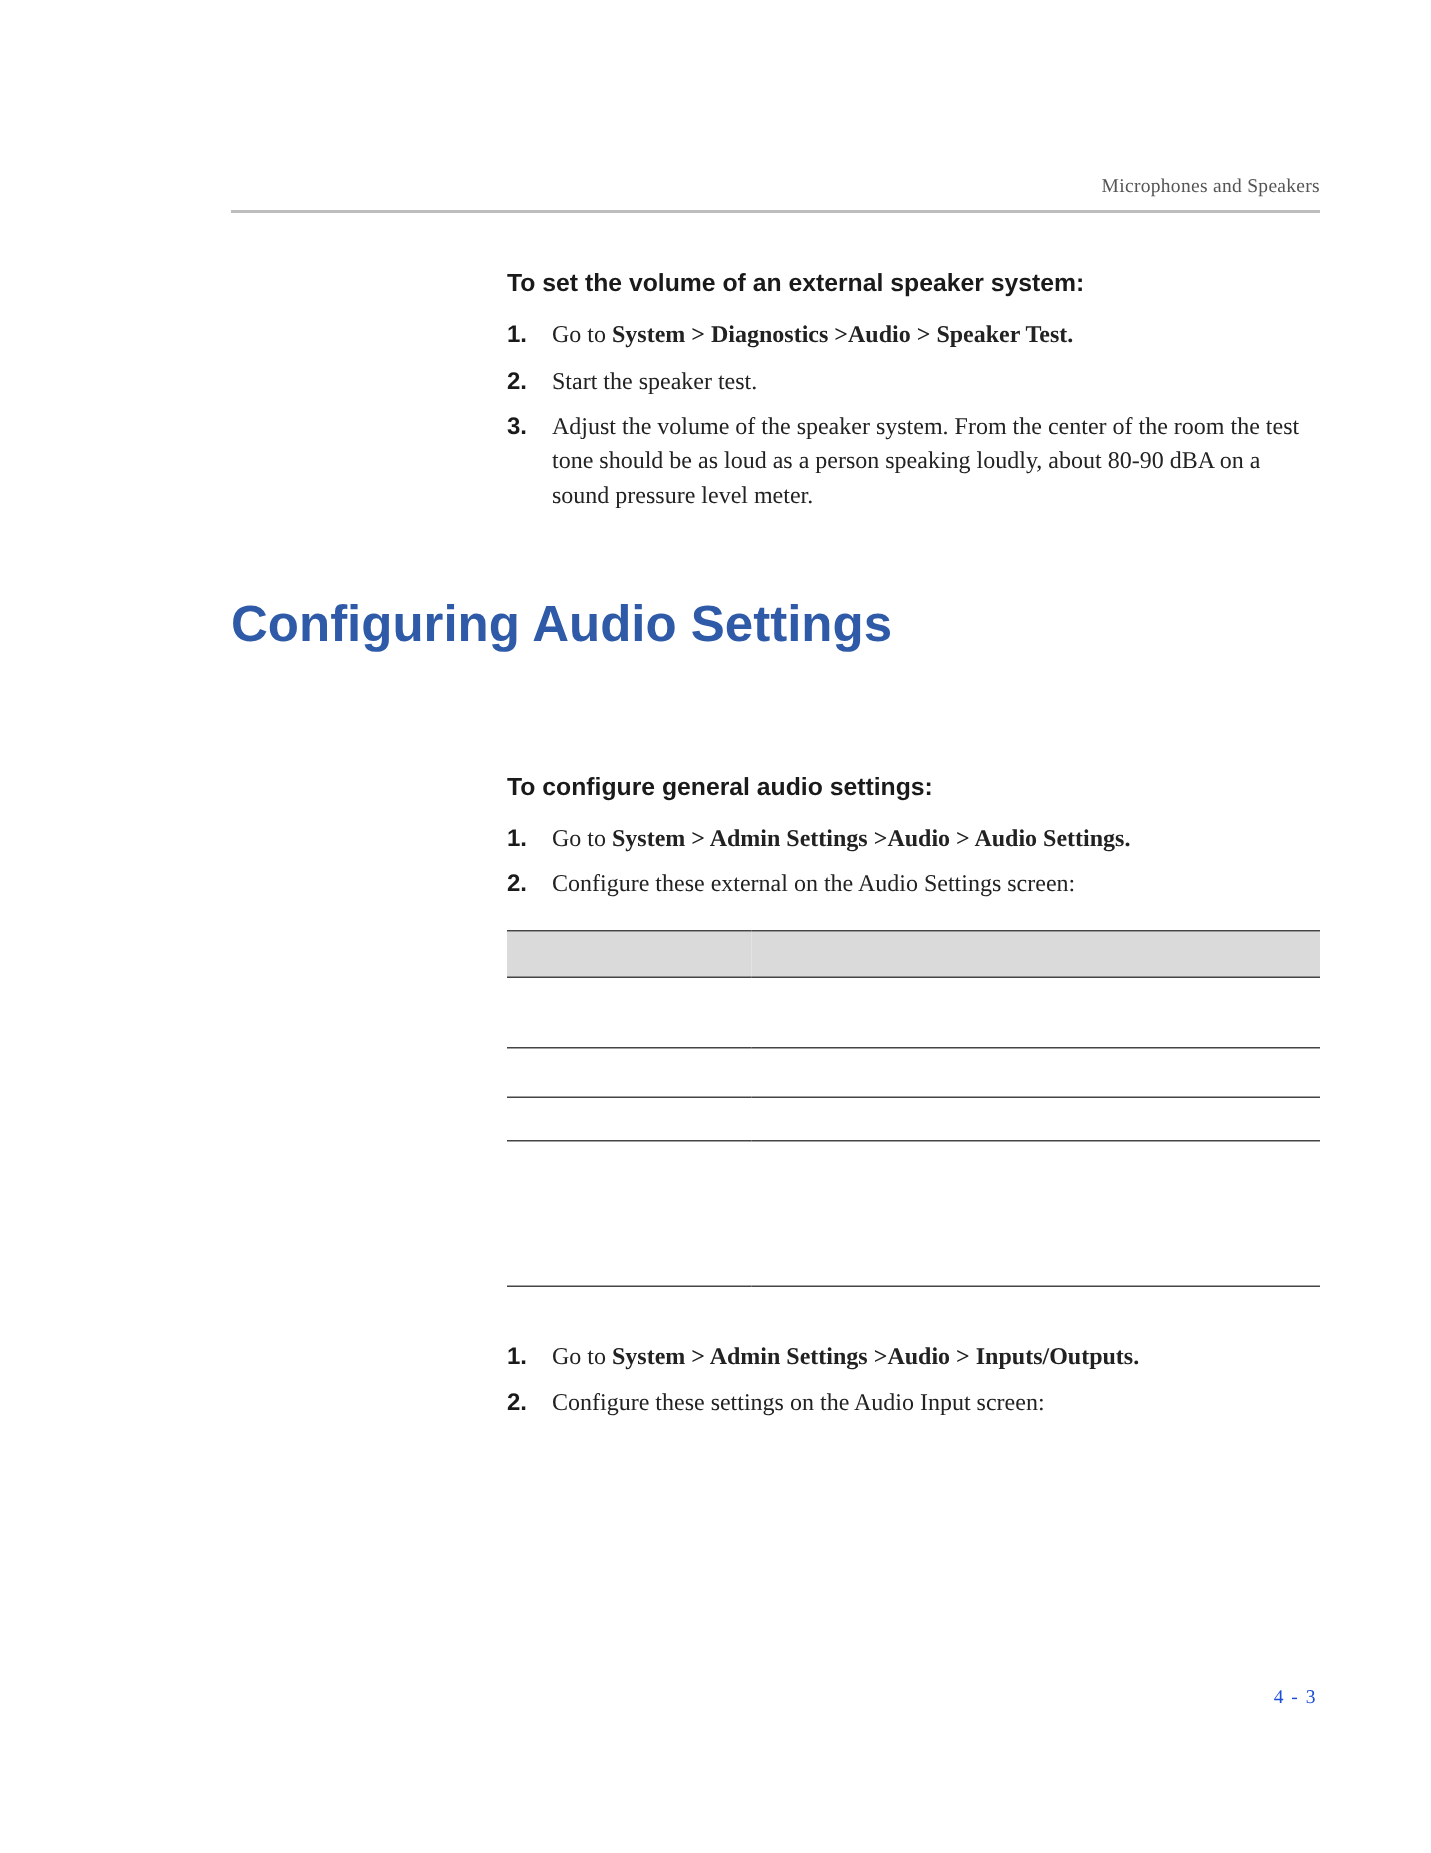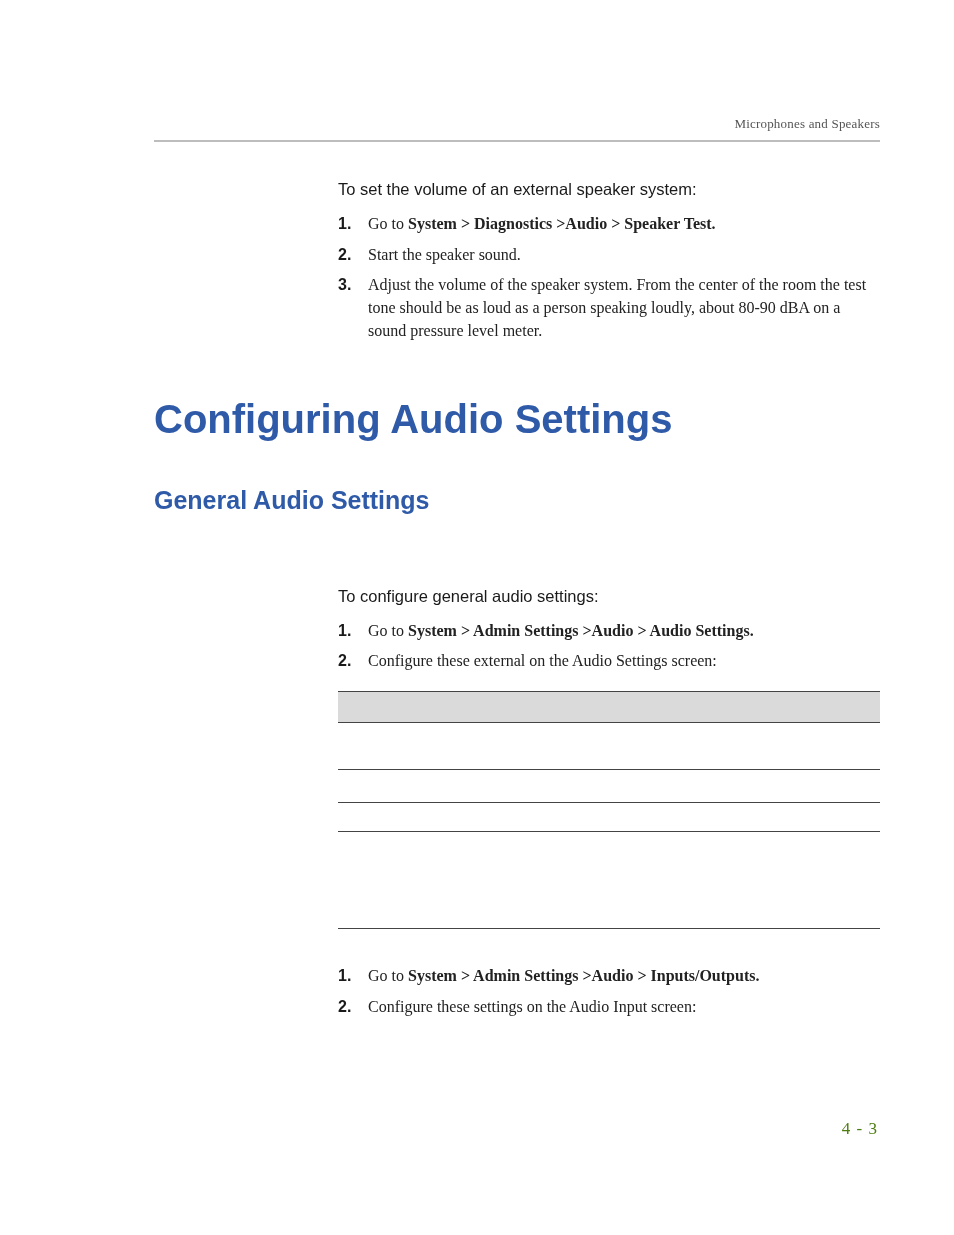--- a/index.html
+++ b/index.html
@@ -33,29 +33,29 @@
     font-family: Futura, "Century Gothic", "Trebuchet MS", Arial, sans-serif;
     color: #2f5aa8;
     font-weight: 600;
     font-size: 25px;
     margin: 0 0 36px 0;
   }
   .main-head-blue {
     font-family: Futura, "Century Gothic", "Trebuchet MS", Arial, sans-serif;
     color: #2f5aa8;
     font-weight: 700;
-    font-size: 40px;
+    font-size: 34px;
     margin: 54px 0 44px 0;
   }
   .content-col {
     margin-left: 184px;
   }
   .lead-bold {
     font-family: Futura, "Century Gothic", "Trebuchet MS", Arial, sans-serif;
-    font-weight: 400;
+    font-weight: 700;
     font-size: 16.5px;
     margin: 0 0 14px 0;
     color: #1a1a1a;
   }
   ol.steps {
     list-style: none;
     padding: 0;
     margin: 0 0 10px 0;
     counter-reset: step;
   }
@@ -99,52 +99,51 @@
   table.settings tr.row-a td { height: 46px; }
   table.settings tr.row-b td { height: 32px; }
   table.settings tr.row-c td { height: 28px; }
   table.settings tr.row-d td { height: 96px; }
   table.settings .col1 { width: 163px; }
   table.settings .col2 { }
   .page-num {
     position: absolute;
     right: 112px;
     bottom: 96px;
-    font-size: 17px;
+    font-size: 13px;
     letter-spacing: 1px;
-    color: #4d7c0f;
+    color: #1d4ed8;
   }
   .sp-lg { height: 36px; }
 </style>
 </head>
 <body>
 
 <div class="page">
 
   <div class="running-head">Microphones and Speakers</div>
 
 
   <div class="content-col">
     <p class="lead-bold">To set the volume of an external speaker system:</p>
     <ol class="steps">
       <li>
         <span>Go to </span><span class="body-bold">System &gt; Diagnostics &gt;Audio &gt; Speaker Test.</span><span></span>
       </li>
       <li>
-        <span>Start the speaker sound.</span>
+        <span>Start the speaker test.</span>
       </li>
       <li>
         <span>Adjust the volume of the speaker system. From the center of the room the test tone should be as loud as a person speaking loudly, about 80-90 dBA on a sound pressure level meter.</span>
       </li>
     </ol>
   </div>
 
   <h1 class="main-head-blue">Configuring Audio Settings</h1>
 
-  <h2 class="subhead-blue">General Audio Settings</h2>
 
   <div class="sp-lg"></div>
 
   <div class="content-col">
     <p class="lead-bold">To configure general audio settings:</p>
     <ol class="steps">
       <li>
         <span>Go to </span><span class="body-bold">System &gt; Admin Settings &gt;Audio &gt; Audio Settings.</span>
       </li>
       <li>

